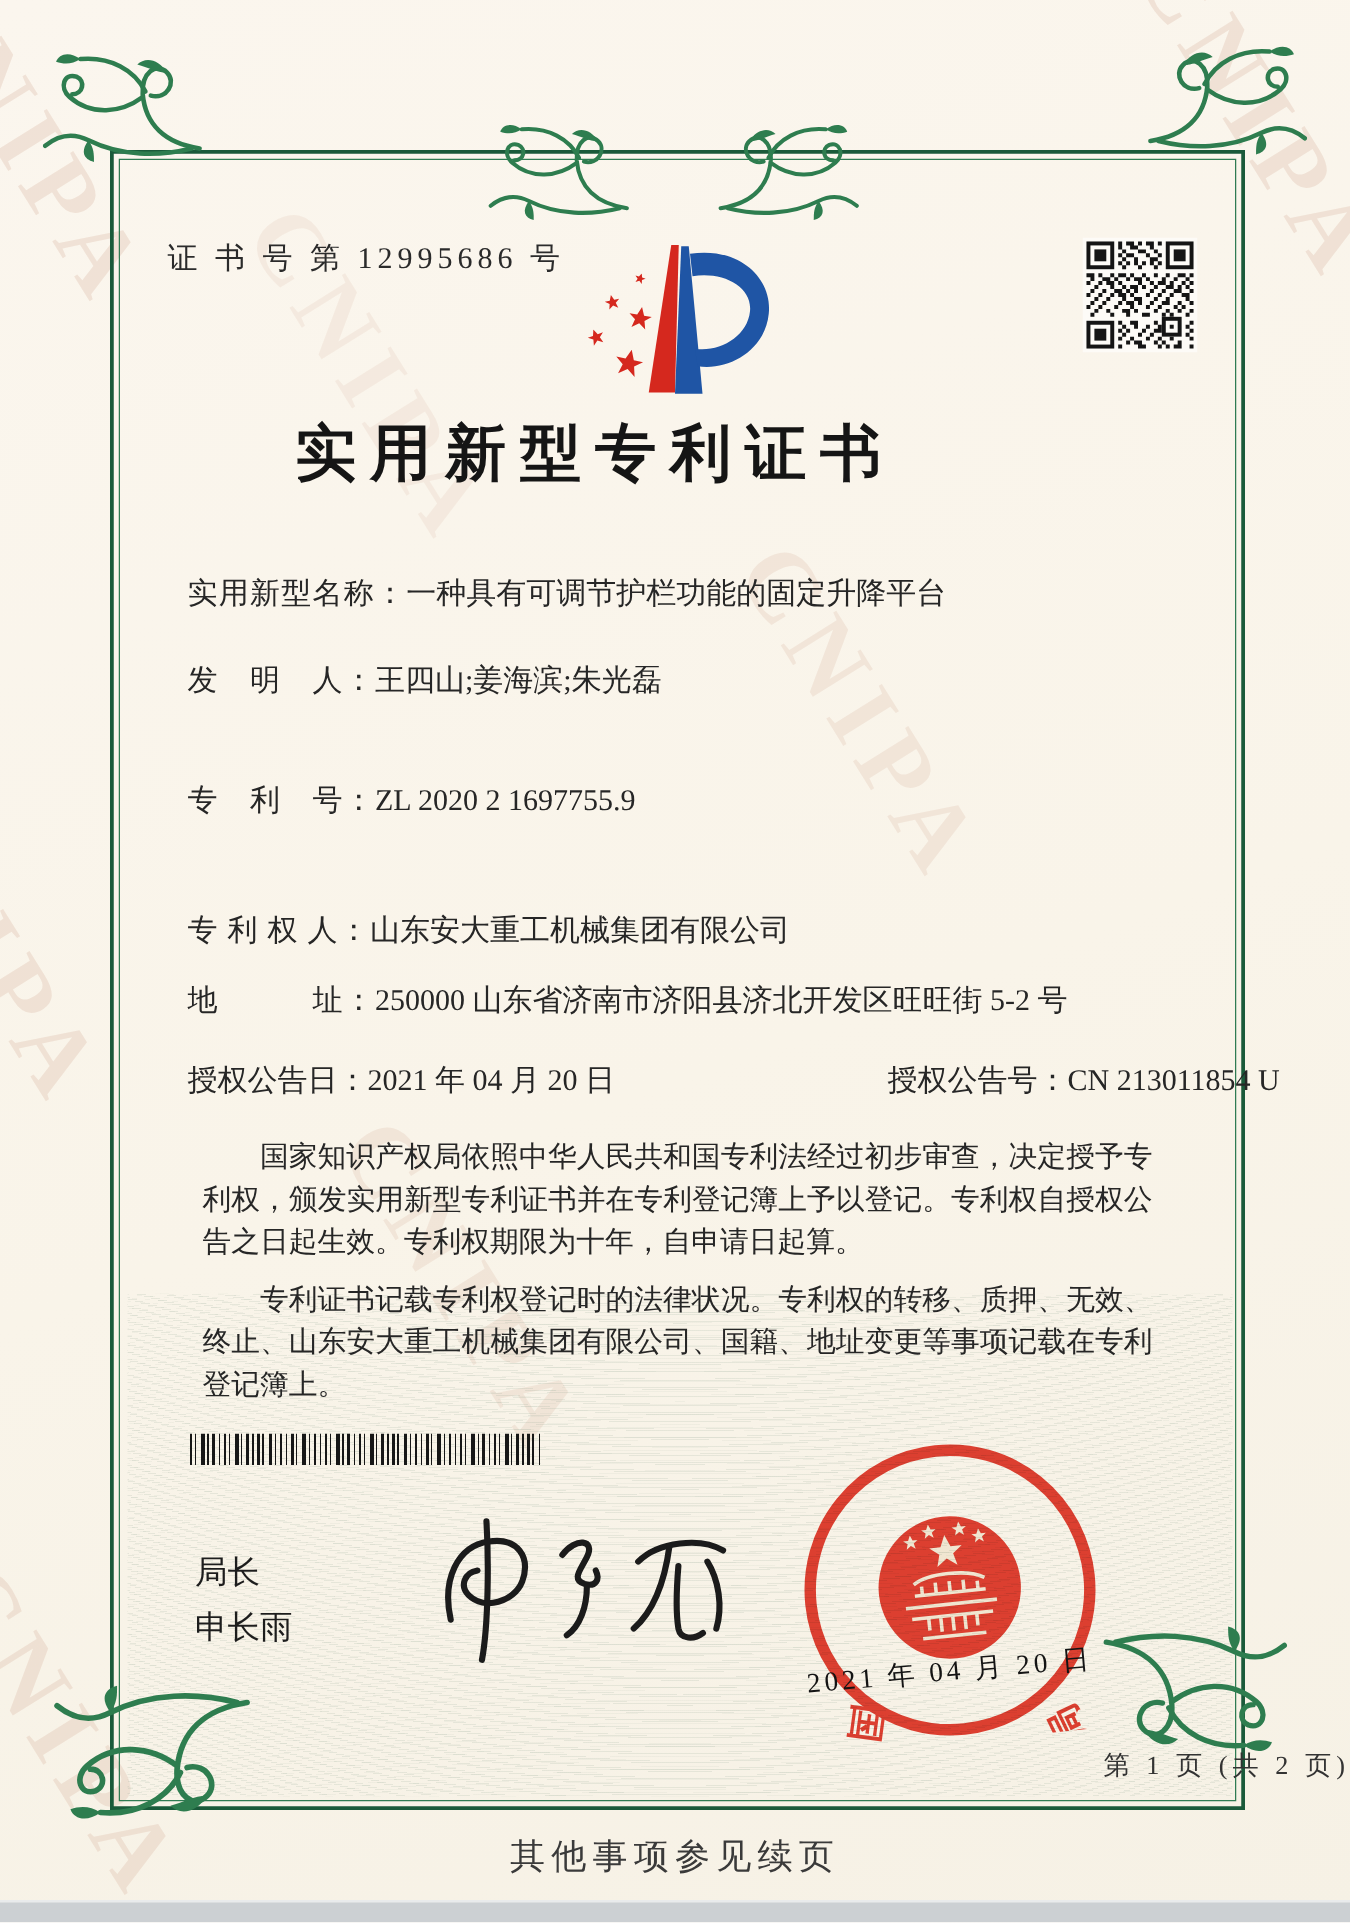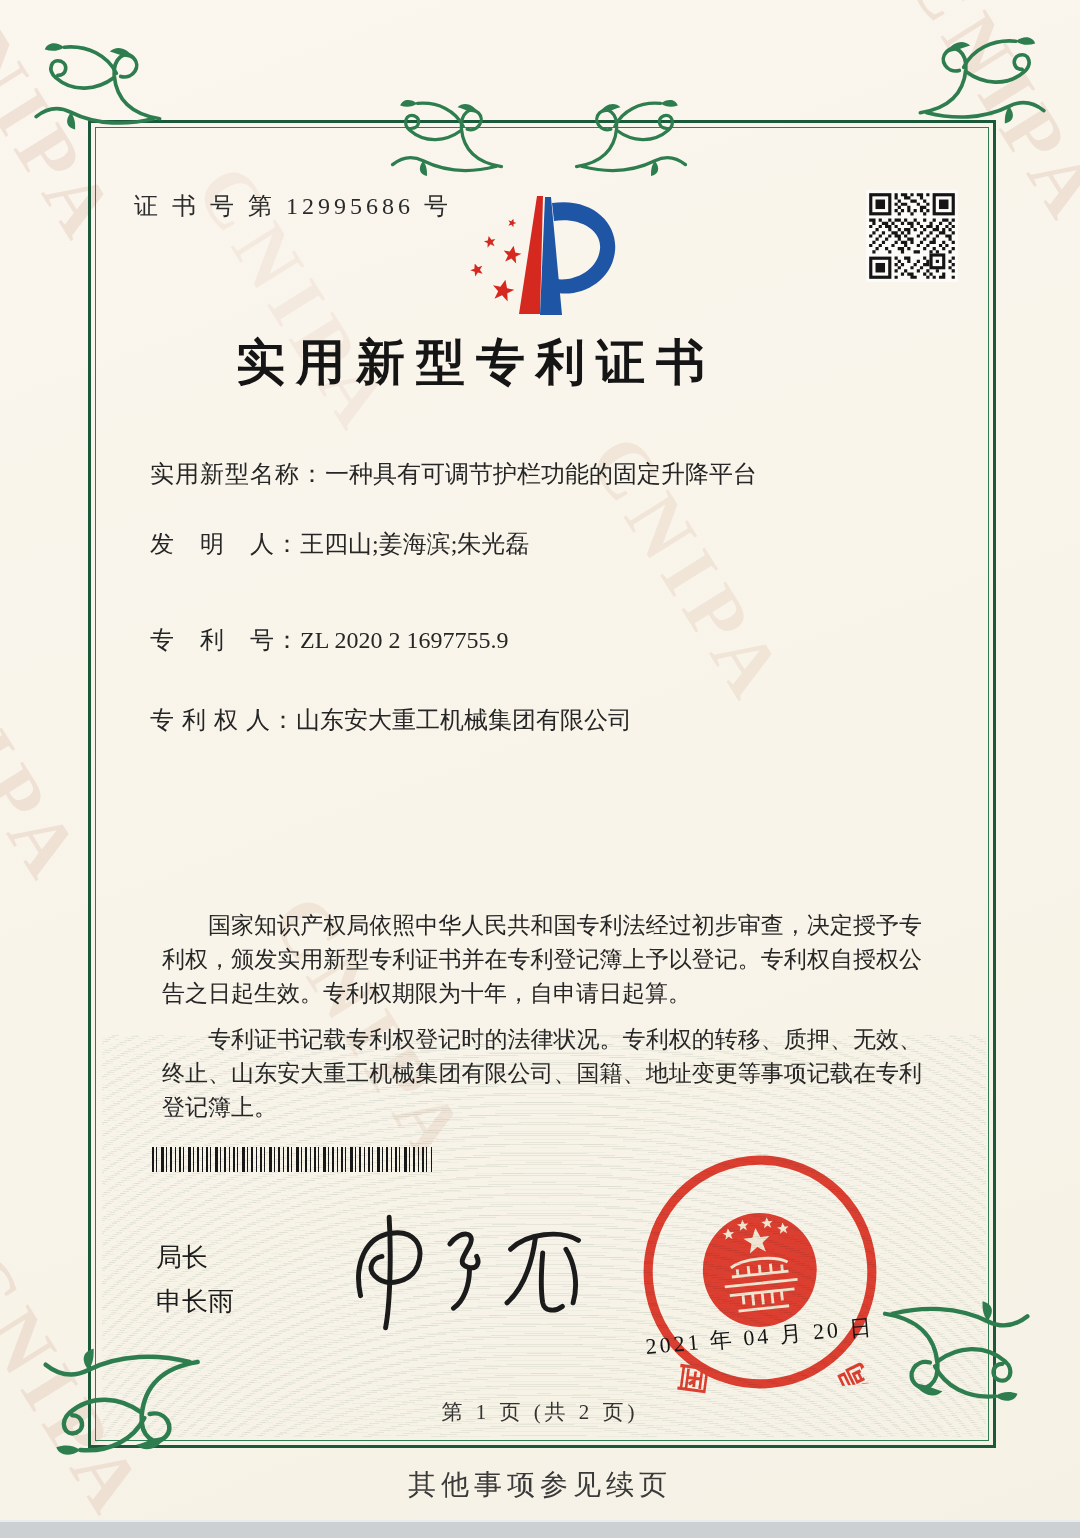--- a/index.html
+++ b/index.html
@@ -44,21 +44,21 @@
       #171717 9px 12px,transparent 12px 14px,#171717 14px 15px,transparent 15px 18px,
       #171717 18px 20px,transparent 20px 23px,#171717 23px 24px,transparent 24px 27px);}
   .commissioner-title{position:absolute;left:156px;top:1240px;font-size:26px;font-family:"Liberation Sans","DejaVu Sans",sans-serif;color:#1d1d1d;}
   .commissioner-name{position:absolute;left:156px;top:1284px;font-size:26px;font-family:"Liberation Sans","DejaVu Sans",sans-serif;color:#1d1d1d;}
   .signature{position:absolute;left:322px;top:1210px;width:295px;height:125px;}
   
   .seal{position:absolute;left:638px;top:1150px;width:244px;height:244px;transform:rotate(-6deg);
         mix-blend-mode:multiply;opacity:.95;}
   .seal-date{position:absolute;left:640px;top:1322px;width:240px;text-align:center;
     font-size:22px;letter-spacing:3px;color:#141414;transform:rotate(-5deg);}
-  .page-indicator{position:absolute;left:0;width:1080px;top:1398px;text-align:center;
+  .page-indicator{position:absolute;left:0;width:1080px;top:1398px;text-align:right;
     font-size:21px;letter-spacing:4px;color:#333;}
   .continuation{position:absolute;left:0;width:1080px;top:1466px;text-align:center;
     font-size:28px;letter-spacing:5px;color:#3a3a3a;}
 </style>
 </head>
 <body>
 
 <div class="page">
 
   <div class="wm" style="left:-20px;top:-40px;">CNIPA</div>
@@ -153,22 +153,31 @@
 
   <div class="field-row" style="top:458px;">
     <span class="lbl">实用新型名称：</span><span>一种具有可调节护栏功能的固定升降平台</span>
   </div>
   <div class="field-row" style="top:528px;">
     <span class="lbl">发　明　人：</span><span>王四山;姜海滨;朱光磊</span>
   </div>
   <div class="field-row" style="top:624px;">
     <span class="lbl">专　利　号：</span><span>ZL 2020 2 1697755.9</span>
   </div>
-  <div class="field-row" style="top:704px;">
+  <div class="field-row" style="top:728px;">
     <span class="lbl">专 利 权 人：</span><span>山东安大重工机械集团有限公司</span>
+  </div>
+  <div class="field-row" style="top:784px;">
+    <span class="lbl">地　　　址：</span><span>250000 山东省济南市济阳县济北开发区旺旺街 5-2 号</span>
+  </div>
+  <div class="field-row" style="top:848px;width:784px;">
+    <span>授权公告日：</span><span>2021 年 04 月 20 日</span>
+    <span class="grant-right">
+      <span>授权公告号：</span><span>CN 213011854 U</span>
+    </span>
   </div>
 
   <div class="body-text">
     <p>国家知识产权局依照中华人民共和国专利法经过初步审查，决定授予专利权，颁发实用新型专利证书并在专利登记簿上予以登记。专利权自授权公告之日起生效。专利权期限为十年，自申请日起算。</p>
     <p>专利证书记载专利权登记时的法律状况。专利权的转移、质押、无效、终止、山东安大重工机械集团有限公司、国籍、地址变更等事项记载在专利登记簿上。</p>
   </div>
 
   <div class="barcode"></div>
 
   <div class="commissioner-title">局长</div>

